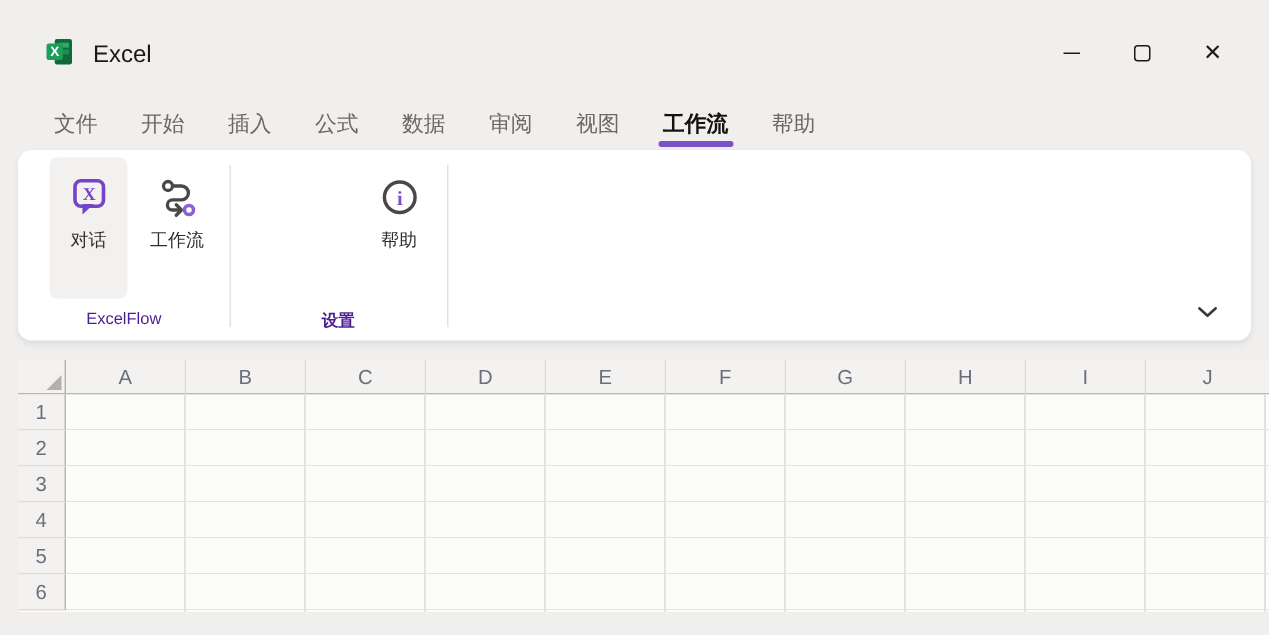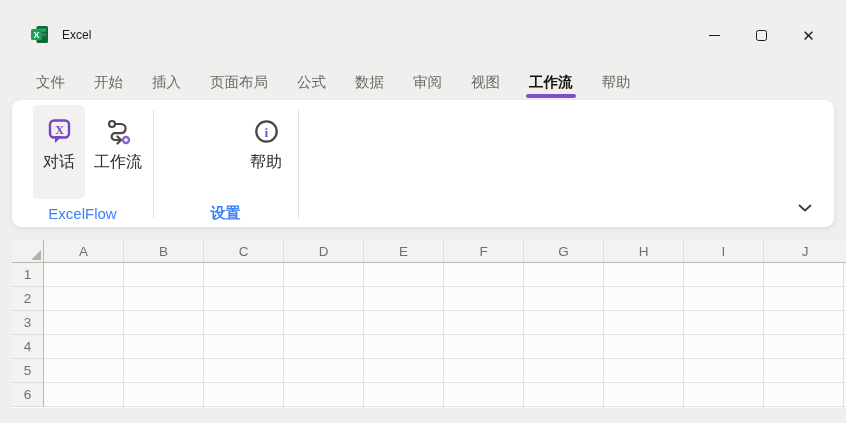--- a/index.html
+++ b/index.html
@@ -7,21 +7,21 @@
   body {
     font-family:"Liberation Sans","DejaVu Sans",sans-serif;
     background:#f1efed;
     position:relative;
     color:#1b1a19;
   }
 
   
   .titlebar { position:absolute; left:0; top:0; width:846px; height:60px; }
   .app-icon { position:absolute; left:30px; top:25px; width:19px; height:19px; }
-  .app-title { position:absolute; left:62px; top:28px; font-size:12px; color:#1b1a19; }
+  .app-title { position:absolute; left:62px; top:28px; font-size:16px; color:#1b1a19; }
   .win-controls { position:absolute; right:14px; top:18px; display:flex; }
   .win-btn { width:47px; height:34px; display:flex; align-items:center; justify-content:center; cursor:default; }
   .glyph-min { width:11px; height:0; border-top:1.6px solid #1b1a19; }
   .glyph-max { width:11px; height:11px; border:1.4px solid #1b1a19; border-radius:2.5px; }
   .glyph-close { font-size:15px; line-height:1; color:#1b1a19; }
 
   
   .tab-row {
     position:absolute; left:0; top:64px; width:814px; height:36px;
     display:flex; align-items:flex-end; gap:29px; padding-left:36px;
@@ -38,30 +38,30 @@
     background:#ffffff; border-radius:9px;
     box-shadow:0 2px 5px rgba(0,0,0,.08);
   }
   .rb-btn {
     position:absolute; top:5px; height:94px; border-radius:5px;
     display:flex; flex-direction:column; align-items:center;
     padding-top:13px; cursor:default;
   }
   .rb-btn.selected { background:#f3f1ef; }
   .rb-btn .rb-icon { width:27px; height:27px; display:flex; align-items:center; justify-content:center; }
-  .rb-btn .rb-label { margin-top:7px; font-size:16px; color:#2f2d2b; white-space:nowrap; }
+  .rb-btn .rb-label { margin-top:7px; font-size:12px; color:#2f2d2b; white-space:nowrap; }
   .rb-btn-chat     { left:21px;  width:52px; }
   .rb-btn-workflow { left:76px;  width:60px; }
   .rb-btn-api      { left:146px; width:82px; }
   .rb-btn-help     { left:230px; width:48px; }
   .rb-divider { position:absolute; top:10px; width:1px; height:108px; background:#e3e1df; }
   .rb-div-1 { left:141px; }
   .rb-div-2 { left:286px; }
   .group-label {
-    position:absolute; top:103px; height:20px; font-size:15px; color:#3b82f6;
+    position:absolute; top:103px; height:20px; font-size:11px; color:#4c1d95;
     display:flex; align-items:center; justify-content:center;
   }
   .group-label-1 { left:0; width:141px; }
   .group-label-2 { left:141px; width:145px;font-weight:bold; }
   .rb-collapse { position:absolute; right:16px; bottom:9px; width:26px; height:20px;
                  display:flex; align-items:center; justify-content:center; cursor:default; }
 
   
   .grid { position:absolute; left:12px; top:240px; width:834px; height:168px;
           background:#fcfcfb; overflow:hidden; }
@@ -118,23 +118,20 @@
   <div class="tab">
       <span>文件</span>
     </div>
   <div class="tab">
       <span>开始</span>
     </div>
   <div class="tab">
       <span>插入</span>
     </div>
   <div class="tab">
-      <span>页面布局</span>
-    </div>
-  <div class="tab">
       <span>公式</span>
     </div>
   <div class="tab">
       <span>数据</span>
     </div>
   <div class="tab">
       <span>审阅</span>
     </div>
   <div class="tab">
       <span>视图</span>

